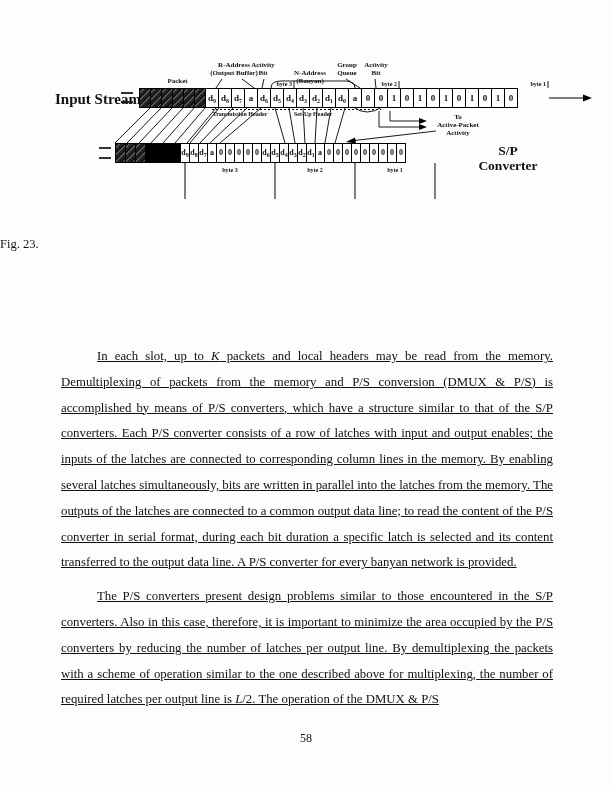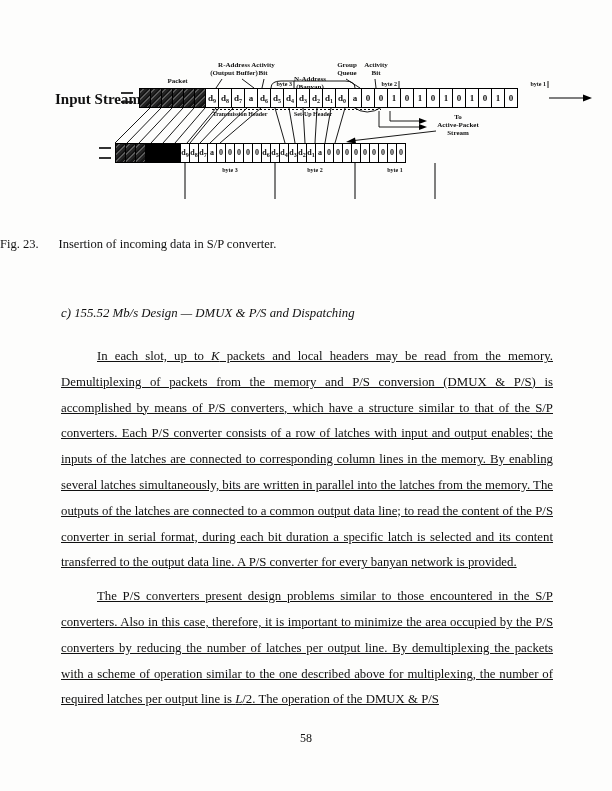--- a/index.html
+++ b/index.html
@@ -112,21 +112,21 @@
     </svg>
 
     <div id="input-stream">Input Stream</div>
 
     <div class="fig-label" style="left:150px;top:22px;width:55px;">Packet</div>
 
     <div class="fig-label" style="left:203px;top:6px;width:62px;">R-Address
 (Output Buffer)</div>
     <div class="fig-label" style="left:246px;top:6px;width:34px;">Activity
 Bit</div>
-    <div class="fig-label" style="left:282px;top:20px;width:56px;">N-Address
+    <div class="fig-label" style="left:282px;top:14px;width:56px;">N-Address
 (Banyan)</div>
     <div class="fig-label" style="left:331px;top:6px;width:32px;">Group
 Queue</div>
     <div class="fig-label" style="left:360px;top:6px;width:32px;">Activity
 Bit</div>
 
     <div class="fig-label tiny" style="left:260px;top:26px;width:32px;text-align:right;">byte 3</div>
     <div class="fig-label tiny" style="left:365px;top:26px;width:32px;text-align:right;">byte 2</div>
     <div class="fig-label tiny" style="left:514px;top:26px;width:32px;text-align:right;">byte 1</div>
 
@@ -163,21 +163,21 @@
           <span class="cell">1</span>
           <span class="cell">0</span>
         </span>
     </div>
 
     <div class="fig-label tiny" style="left:205px;top:56px;width:70px;">Transmission Header</div>
     <div class="fig-label tiny" style="left:283px;top:56px;width:60px;">Set-Up Header</div>
 
     <div class="fig-label" style="left:428px;top:58px;width:60px;">To
 Active-Packet
-Stream</div>
+Activity</div>
 
     <div id="bottom-row" class="reg-row">
       <span class="hatch"></span>
       <span class="hatch"></span>
       <span class="hatch"></span>
       <span class="solidblk"></span>
       <span id="bg0" style="display:flex;">
           <span class="cell">d<sub>9</sub></span>
           <span class="cell">d<sub>8</sub></span>
           <span class="cell">d<sub>7</sub></span>
@@ -207,28 +207,28 @@
           <span class="cell">0</span>
           <span class="cell">0</span>
           <span class="cell">0</span>
         </span>
     </div>
 
     <div class="fig-label tiny" style="left:200px;top:112px;width:60px;">byte 3</div>
     <div class="fig-label tiny" style="left:285px;top:112px;width:60px;">byte 2</div>
     <div class="fig-label tiny" style="left:365px;top:112px;width:60px;">byte 1</div>
 
+    <div id="sp-converter">S/P
+Converter</div>
   </div>
 
   <div id="caption">
     <span>Fig. 23.</span>
-    <span>Insertion of incoming data in S/P converter.</span>
   </div>
 
-  <div id="heading">c) 155.52 Mb/s Design — DMUX &amp; P/S and Dispatching</div>
 
   <div id="body-text">
     <p><span>In each slot, up to </span><i>K</i><span> packets and local headers may be read from the memory. Demultiplexing of packets from the memory and P/S conversion (DMUX &amp; P/S) is accomplished by means of P/S converters, which have a structure similar to that of the S/P converters. Each P/S converter consists of a row of latches with input and output enables; the inputs of the latches are connected to corresponding column lines in the memory. By enabling several latches simultaneously, bits are written in parallel into the latches from the memory. The outputs of the latches are connected to a common output data line; to read the content of the P/S converter in serial format, during each bit duration a specific latch is selected and its content transferred to the output data line. A P/S converter for every banyan network is provided.</span></p>
     <p><span>The P/S converters present design problems similar to those encountered in the S/P converters. Also in this case, therefore, it is important to minimize the area occupied by the P/S converters by reducing the number of latches per output line. By demultiplexing the packets with a scheme of operation similar to the one described above for multiplexing, the number of required latches per output line is </span><i>L</i><span>/2. The operation of the DMUX &amp; P/S</span></p>
   </div>
 
   <div id="page-number">58</div>
 </div>
 
 </body></html>

